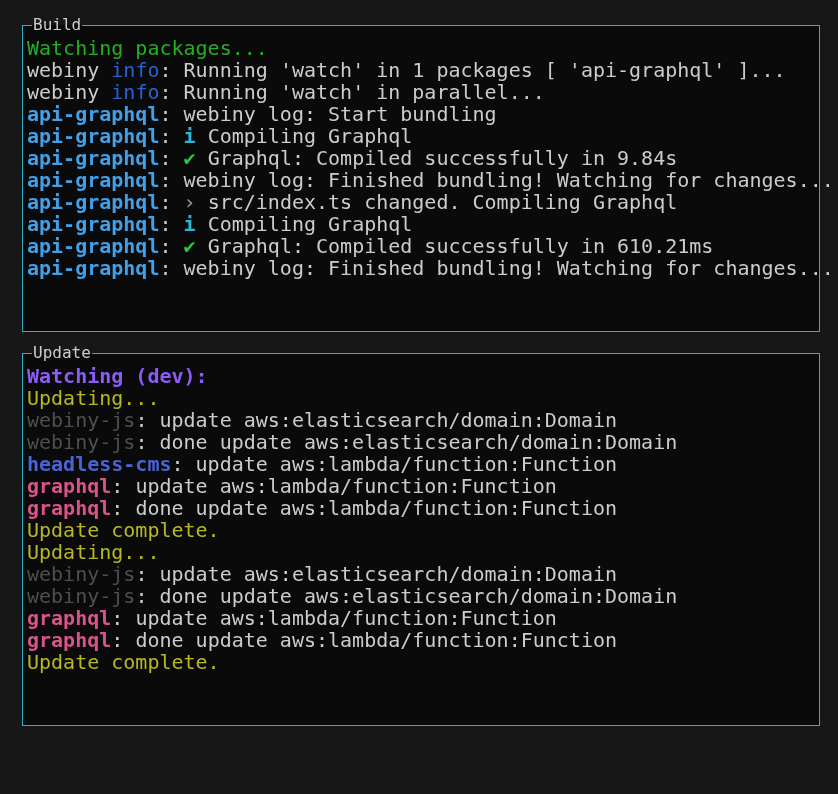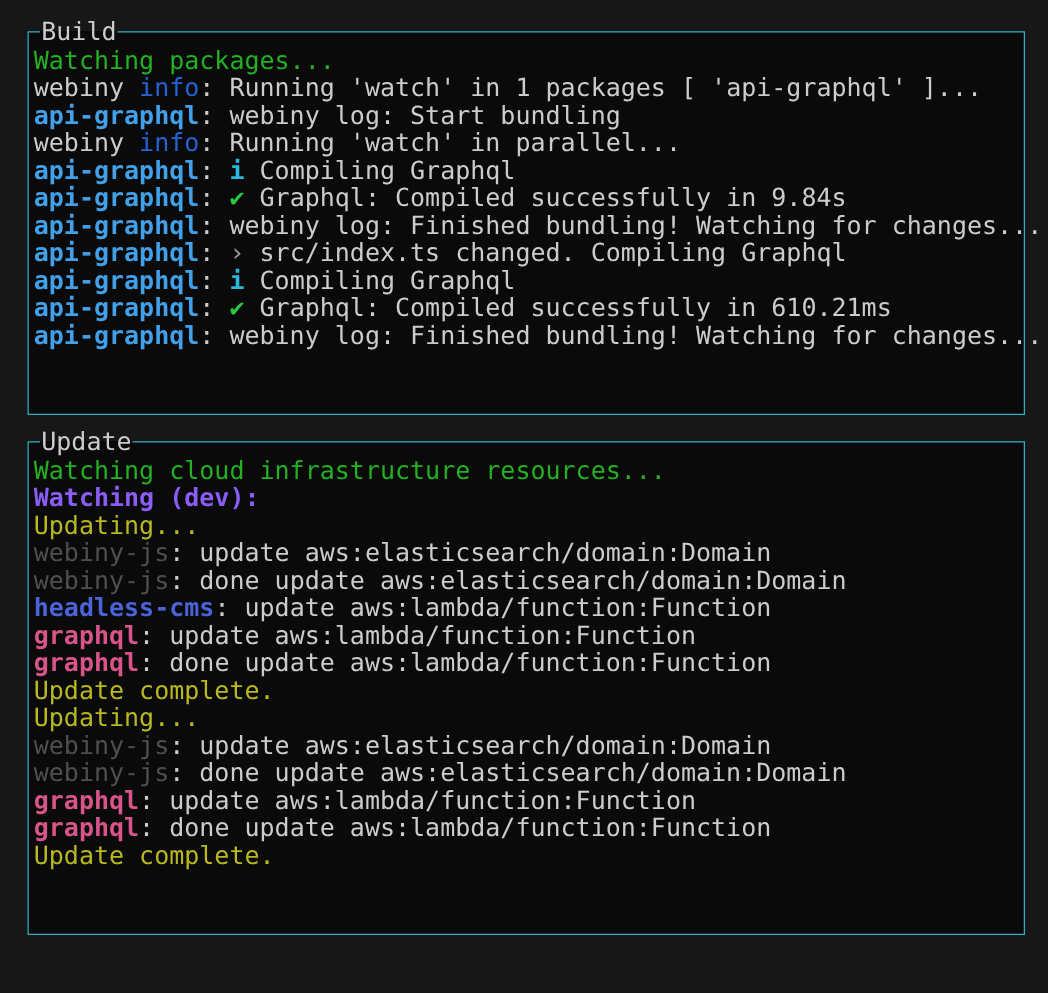--- a/index.html
+++ b/index.html
@@ -16,21 +16,21 @@
     border: 1px solid var(--border, #2cb1c4);
     background: var(--background_panel, #0a0a0a);
     padding: 11px 4px 52px 4px;
     box-sizing: border-box;
   }
   .panel + .panel { margin-top: 21px; }
   .panel-title {
     position: absolute;
     top: -11px;
     left: 9px;
-    font-size: 20px;
+    font-size: 16px;
     line-height: 20px;
     color: var(--title, #cccccc);
     background: linear-gradient(to bottom,
       var(--background_outer, #161616) 50%,
       var(--background_panel, #0a0a0a) 50%);
     padding: 0 1px;
   }
   .log-line {
     font-size: 20px;
     line-height: 22px;
@@ -41,36 +41,35 @@
   .bold { font-weight: bold; }
 </style>
 </head>
 <body>
 
 <div class="panel">
   <span class="panel-title">Build</span>
   <div>
       <div class="log-line"><span class="seg" style="color: rgb(35, 176, 35);">Watching packages...</span></div>
       <div class="log-line"><span class="seg" style="color: rgb(204, 204, 204);">webiny </span><span class="seg" style="color: rgb(37, 99, 212);">info</span><span class="seg" style="color: rgb(204, 204, 204);">: Running 'watch' in 1 packages [ 'api-graphql' ]...</span></div>
+      <div class="log-line"><span class="seg" style="color: rgb(204, 204, 204);">webiny </span><span class="seg" style="color: rgb(37, 99, 212);">info</span><span class="seg" style="color: rgb(204, 204, 204);">: Running 'watch' in parallel...</span></div>
       <div class="log-line"><span class="seg bold" style="color: rgb(65, 160, 232);">api-graphql</span><span class="seg" style="color: rgb(204, 204, 204);">: webiny log: Start bundling</span></div>
-      <div class="log-line"><span class="seg" style="color: rgb(204, 204, 204);">webiny </span><span class="seg" style="color: rgb(37, 99, 212);">info</span><span class="seg" style="color: rgb(204, 204, 204);">: Running 'watch' in parallel...</span></div>
       <div class="log-line"><span class="seg bold" style="color: rgb(65, 160, 232);">api-graphql</span><span class="seg" style="color: rgb(204, 204, 204);">: </span><span class="seg bold" style="color: rgb(41, 184, 219);">i</span><span class="seg" style="color: rgb(204, 204, 204);"> Compiling Graphql</span></div>
       <div class="log-line"><span class="seg bold" style="color: rgb(65, 160, 232);">api-graphql</span><span class="seg" style="color: rgb(204, 204, 204);">: </span><span class="seg bold" style="color: rgb(39, 201, 63);">✔</span><span class="seg" style="color: rgb(204, 204, 204);"> Graphql: Compiled successfully in 9.84s</span></div>
       <div class="log-line"><span class="seg bold" style="color: rgb(65, 160, 232);">api-graphql</span><span class="seg" style="color: rgb(204, 204, 204);">: webiny log: Finished bundling! Watching for changes...</span></div>
       <div class="log-line"><span class="seg bold" style="color: rgb(65, 160, 232);">api-graphql</span><span class="seg" style="color: rgb(204, 204, 204);">: </span><span class="seg" style="color: rgb(154, 154, 154);">›</span><span class="seg" style="color: rgb(204, 204, 204);"> src/index.ts changed. Compiling Graphql</span></div>
       <div class="log-line"><span class="seg bold" style="color: rgb(65, 160, 232);">api-graphql</span><span class="seg" style="color: rgb(204, 204, 204);">: </span><span class="seg bold" style="color: rgb(41, 184, 219);">i</span><span class="seg" style="color: rgb(204, 204, 204);"> Compiling Graphql</span></div>
       <div class="log-line"><span class="seg bold" style="color: rgb(65, 160, 232);">api-graphql</span><span class="seg" style="color: rgb(204, 204, 204);">: </span><span class="seg bold" style="color: rgb(39, 201, 63);">✔</span><span class="seg" style="color: rgb(204, 204, 204);"> Graphql: Compiled successfully in 610.21ms</span></div>
       <div class="log-line"><span class="seg bold" style="color: rgb(65, 160, 232);">api-graphql</span><span class="seg" style="color: rgb(204, 204, 204);">: webiny log: Finished bundling! Watching for changes...</span></div>
     </div>
 </div>
 
 <div class="panel">
   <span class="panel-title">Update</span>
   <div>
-      <div class="log-line"><span class="seg" style="color: rgb(35, 176, 35);">Watching cloud infrastructure resources...</span></div>
       <div class="log-line"><span class="seg bold" style="color: #8b5cf6;">Watching (dev):</span></div>
       <div class="log-line"><span class="seg" style="color: rgb(185, 185, 31);">Updating...</span></div>
       <div class="log-line"><span class="seg" style="color: rgb(79, 79, 79);">webiny-js</span><span class="seg" style="color: rgb(204, 204, 204);">: update aws:elasticsearch/domain:Domain</span></div>
       <div class="log-line"><span class="seg" style="color: rgb(79, 79, 79);">webiny-js</span><span class="seg" style="color: rgb(204, 204, 204);">: done update aws:elasticsearch/domain:Domain</span></div>
       <div class="log-line"><span class="seg bold" style="color: rgb(74, 99, 216);">headless-cms</span><span class="seg" style="color: rgb(204, 204, 204);">: update aws:lambda/function:Function</span></div>
       <div class="log-line"><span class="seg bold" style="color: rgb(216, 84, 138);">graphql</span><span class="seg" style="color: rgb(204, 204, 204);">: update aws:lambda/function:Function</span></div>
       <div class="log-line"><span class="seg bold" style="color: rgb(216, 84, 138);">graphql</span><span class="seg" style="color: rgb(204, 204, 204);">: done update aws:lambda/function:Function</span></div>
       <div class="log-line"><span class="seg" style="color: rgb(185, 185, 31);">Update complete.</span></div>
       <div class="log-line"><span class="seg" style="color: rgb(185, 185, 31);">Updating...</span></div>
       <div class="log-line"><span class="seg" style="color: rgb(79, 79, 79);">webiny-js</span><span class="seg" style="color: rgb(204, 204, 204);">: update aws:elasticsearch/domain:Domain</span></div>

